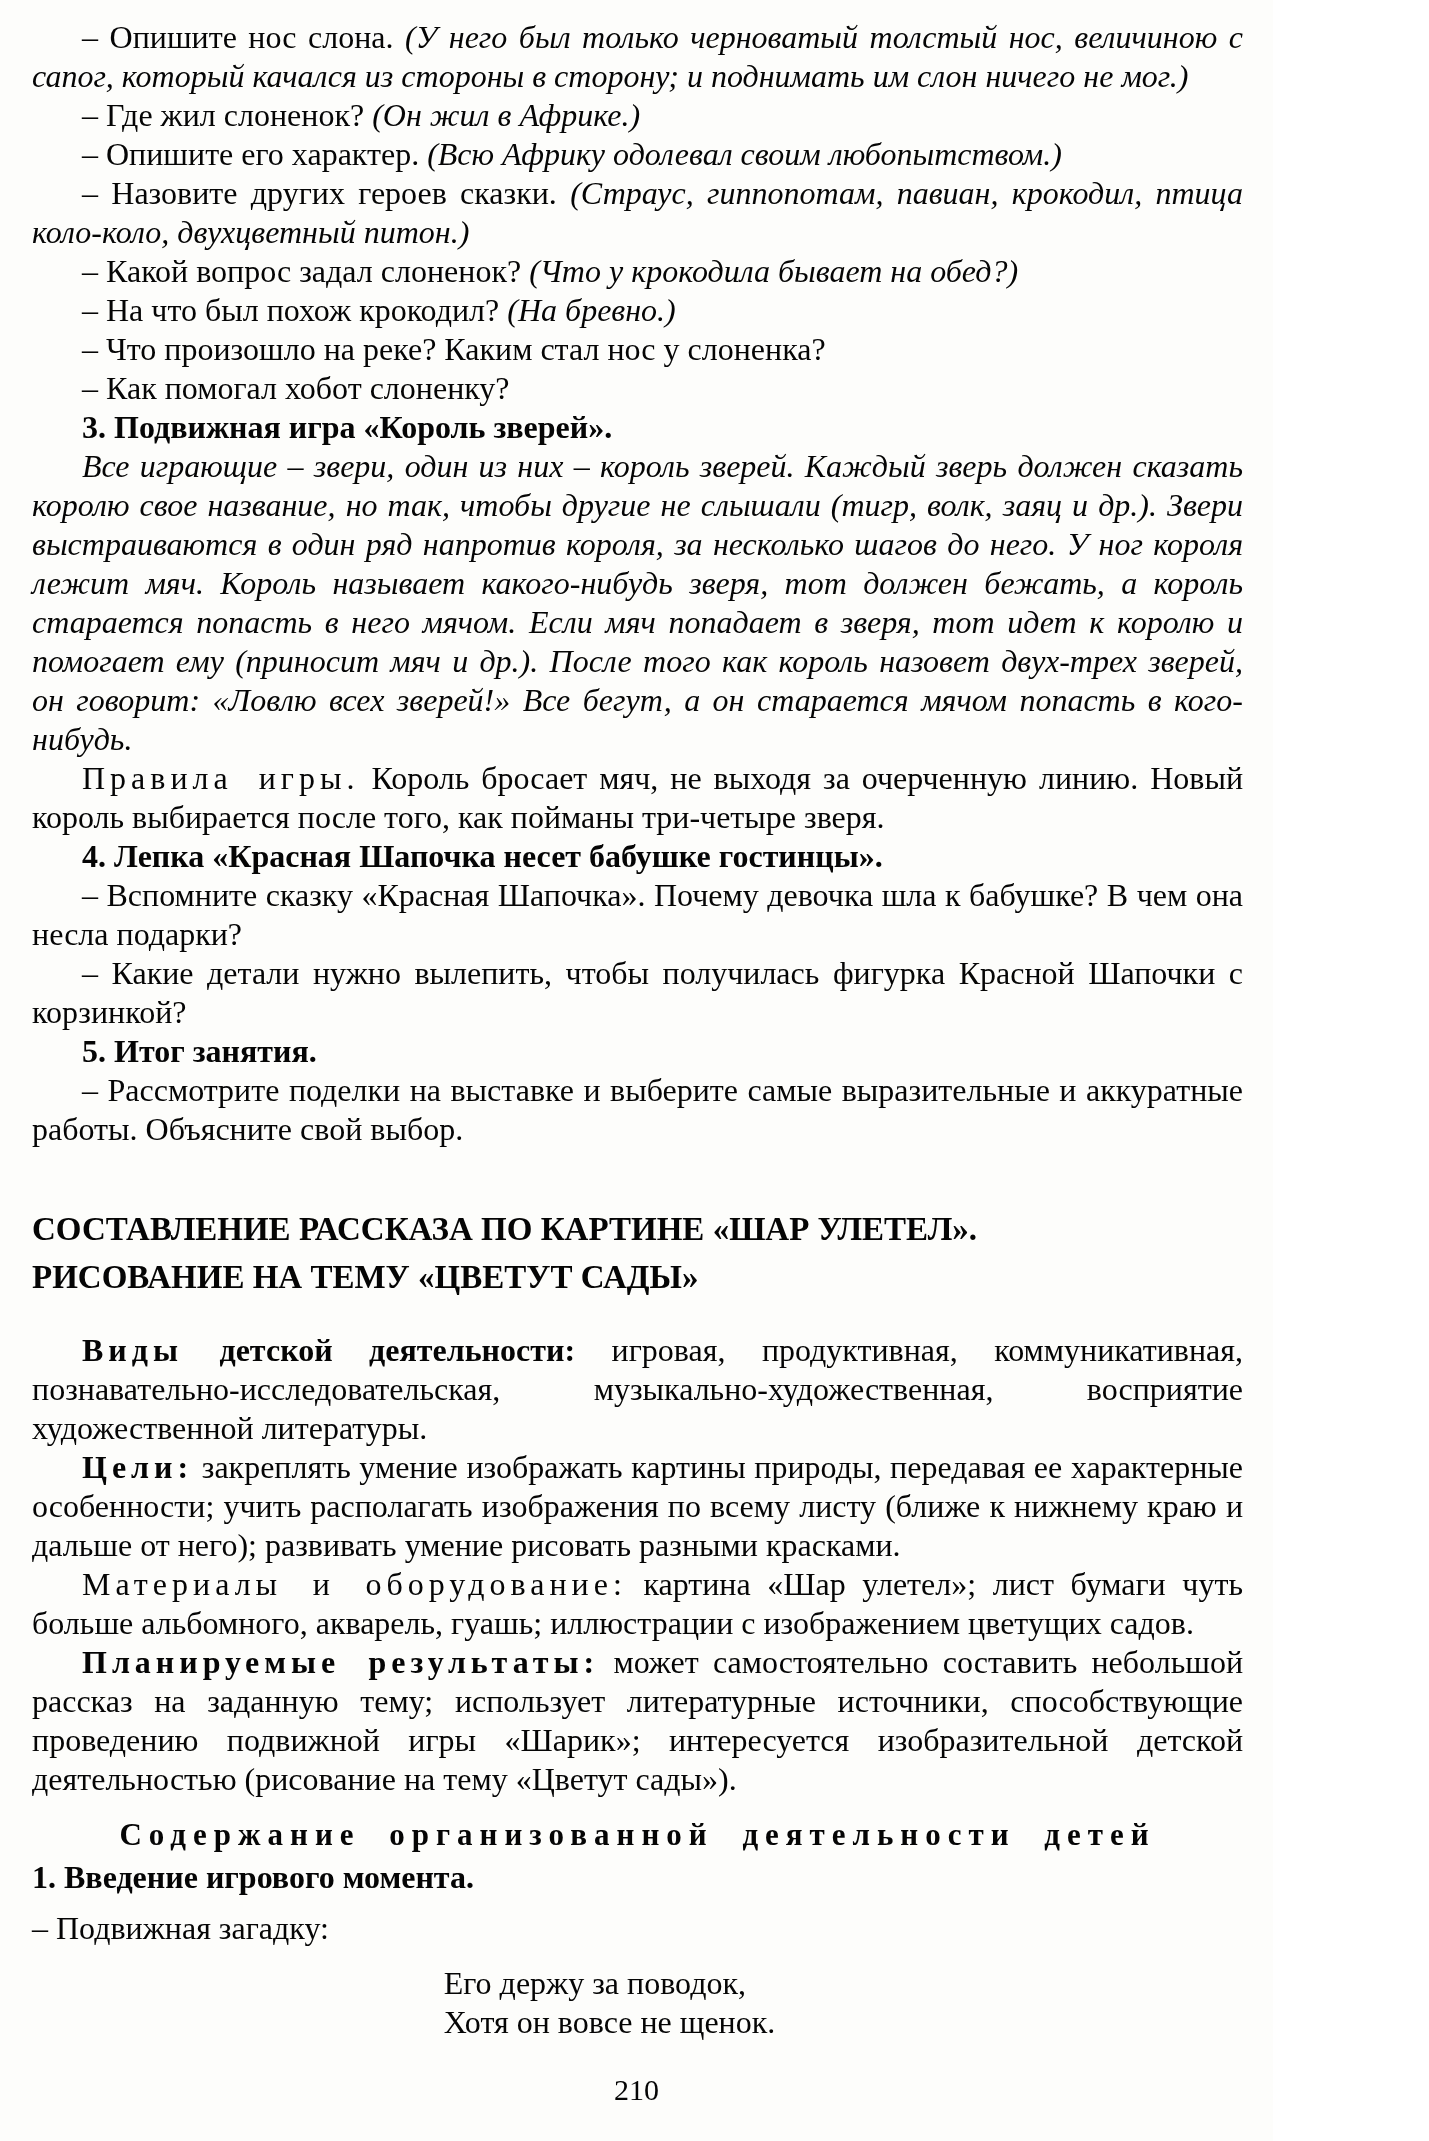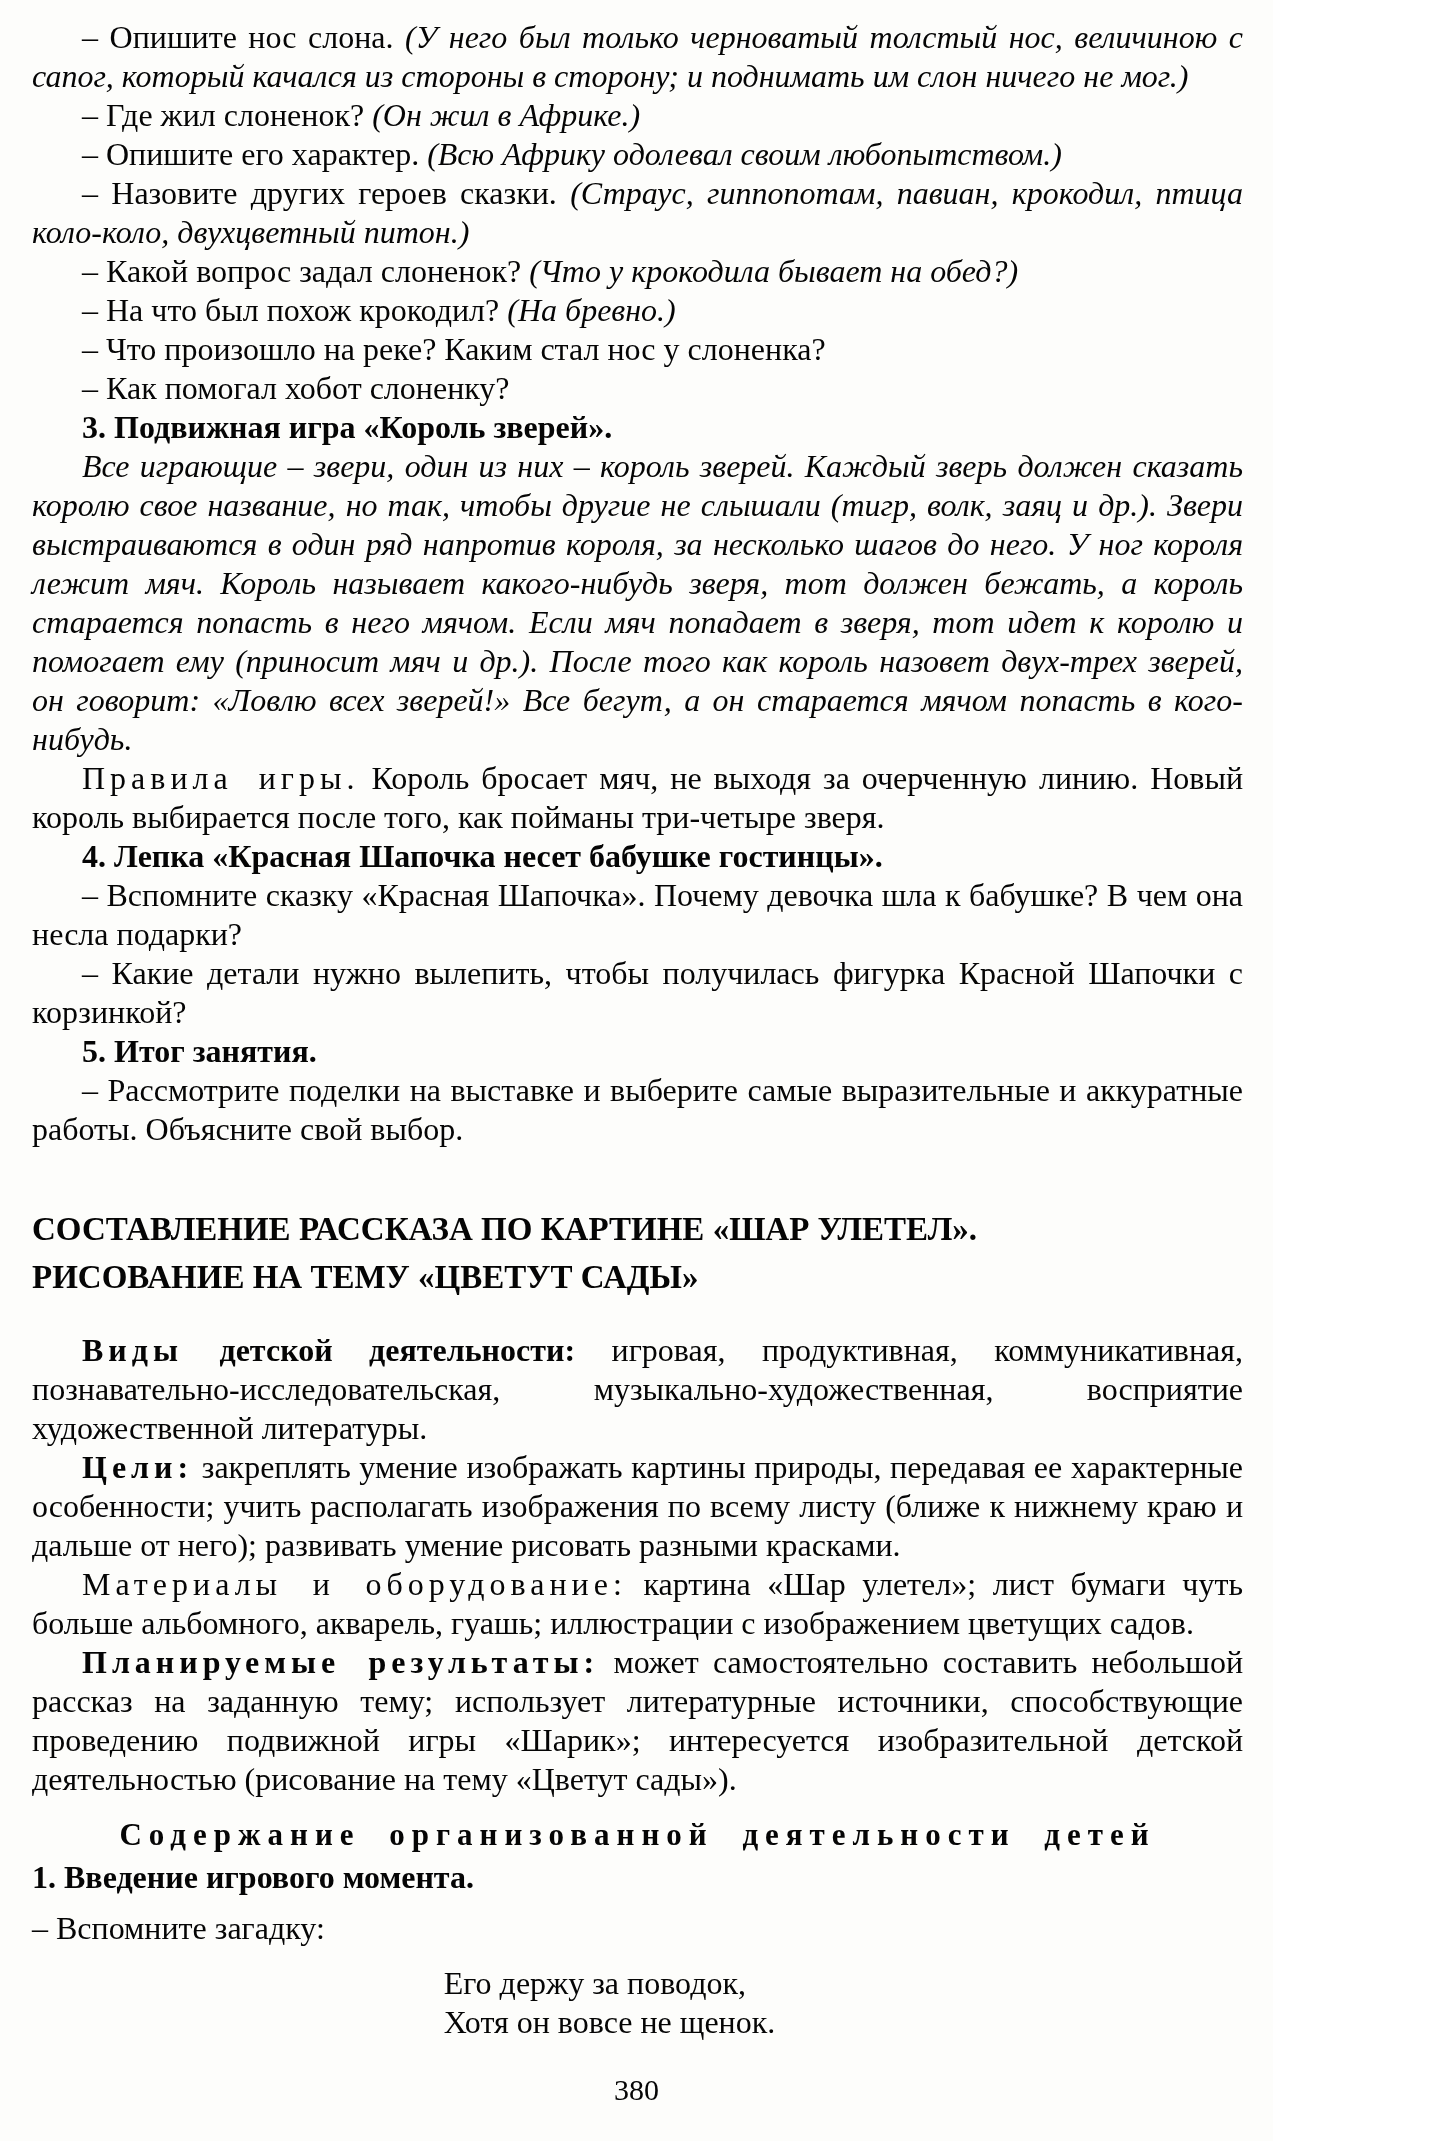--- a/index.html
+++ b/index.html
@@ -118,24 +118,24 @@
   <p class="lead"><span class="bold spaced">Цели:</span><span> закреплять умение изображать картины природы, передавая ее характерные особенности; учить располагать изображения по всему листу (ближе к нижнему краю и дальше от него); развивать умение рисовать разными красками.</span></p>
 
   <p class="lead"><span class="spaced">Материалы и оборудование:</span><span> картина «Шар улетел»; лист бумаги чуть больше альбомного, акварель, гуашь; иллюстрации с изображением цветущих садов.</span></p>
 
   <p class="lead"><span class="bold spaced">Планируемые результаты:</span><span> может самостоятельно составить небольшой рассказ на заданную тему; использует литературные источники, способствующие проведению подвижной игры «Шарик»; интересуется изобразительной детской деятельностью (рисование на тему «Цветут сады»).</span></p>
 
   <p class="content-heading">Содержание организованной деятельности детей</p>
 
   <p class="part-heading">1. Введение игрового момента.</p>
 
-  <p class="riddle-intro">– Вспомните загадку:</p>
+  <p class="riddle-intro">– Подвижная загадку:</p>
 
   <div class="poem">
     <div class="poem-inner">
       <div>Его держу за поводок,</div>
       <div>Хотя он вовсе не щенок.</div>
     </div>
   </div>
 
-  <div class="page-number">380</div>
+  <div class="page-number">210</div>
 
 </div>
 
 </body></html>

